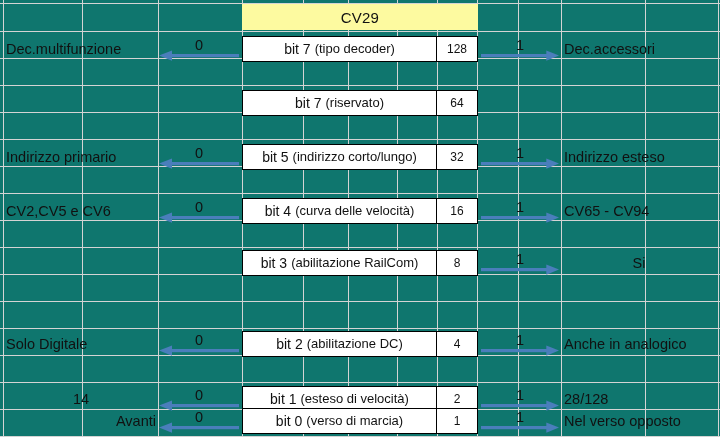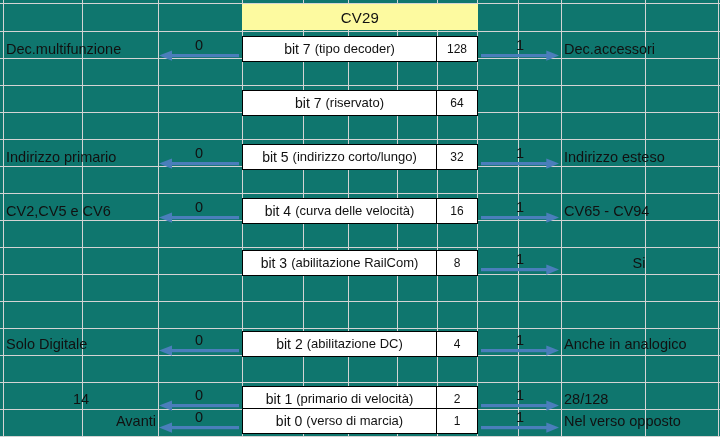--- a/index.html
+++ b/index.html
@@ -315,21 +315,21 @@
         <div class="arrow-wrap arrow-left">
           <div class="arrow-digit">0</div>
           <svg class="arrow-svg" viewBox="0 0 80 11" preserveAspectRatio="none">
             <rect x="11" y="4" width="69" height="3.2" fill="#4a7ebb"></rect>
             <polygon points="0,5.6 13,0.4 13,10.8" fill="#4a7ebb"></polygon>
           </svg>
         </div>
         <div class="bitbox">
           <div class="bitlabel">
             <span class="bname">bit 1</span>
-            <span class="bdesc">(primario di velocità)</span>
+            <span class="bdesc">(esteso di velocità)</span>
           </div>
           <div class="bitval">2</div>
         </div>
         <div class="arrow-wrap arrow-right">
           <div class="arrow-digit">1</div>
           <svg class="arrow-svg" viewBox="0 0 80 11" preserveAspectRatio="none">
             <rect x="0" y="4" width="69" height="3.2" fill="#4a7ebb"></rect>
             <polygon points="80,5.6 67,0.4 67,10.8" fill="#4a7ebb"></polygon>
           </svg>
         </div>

